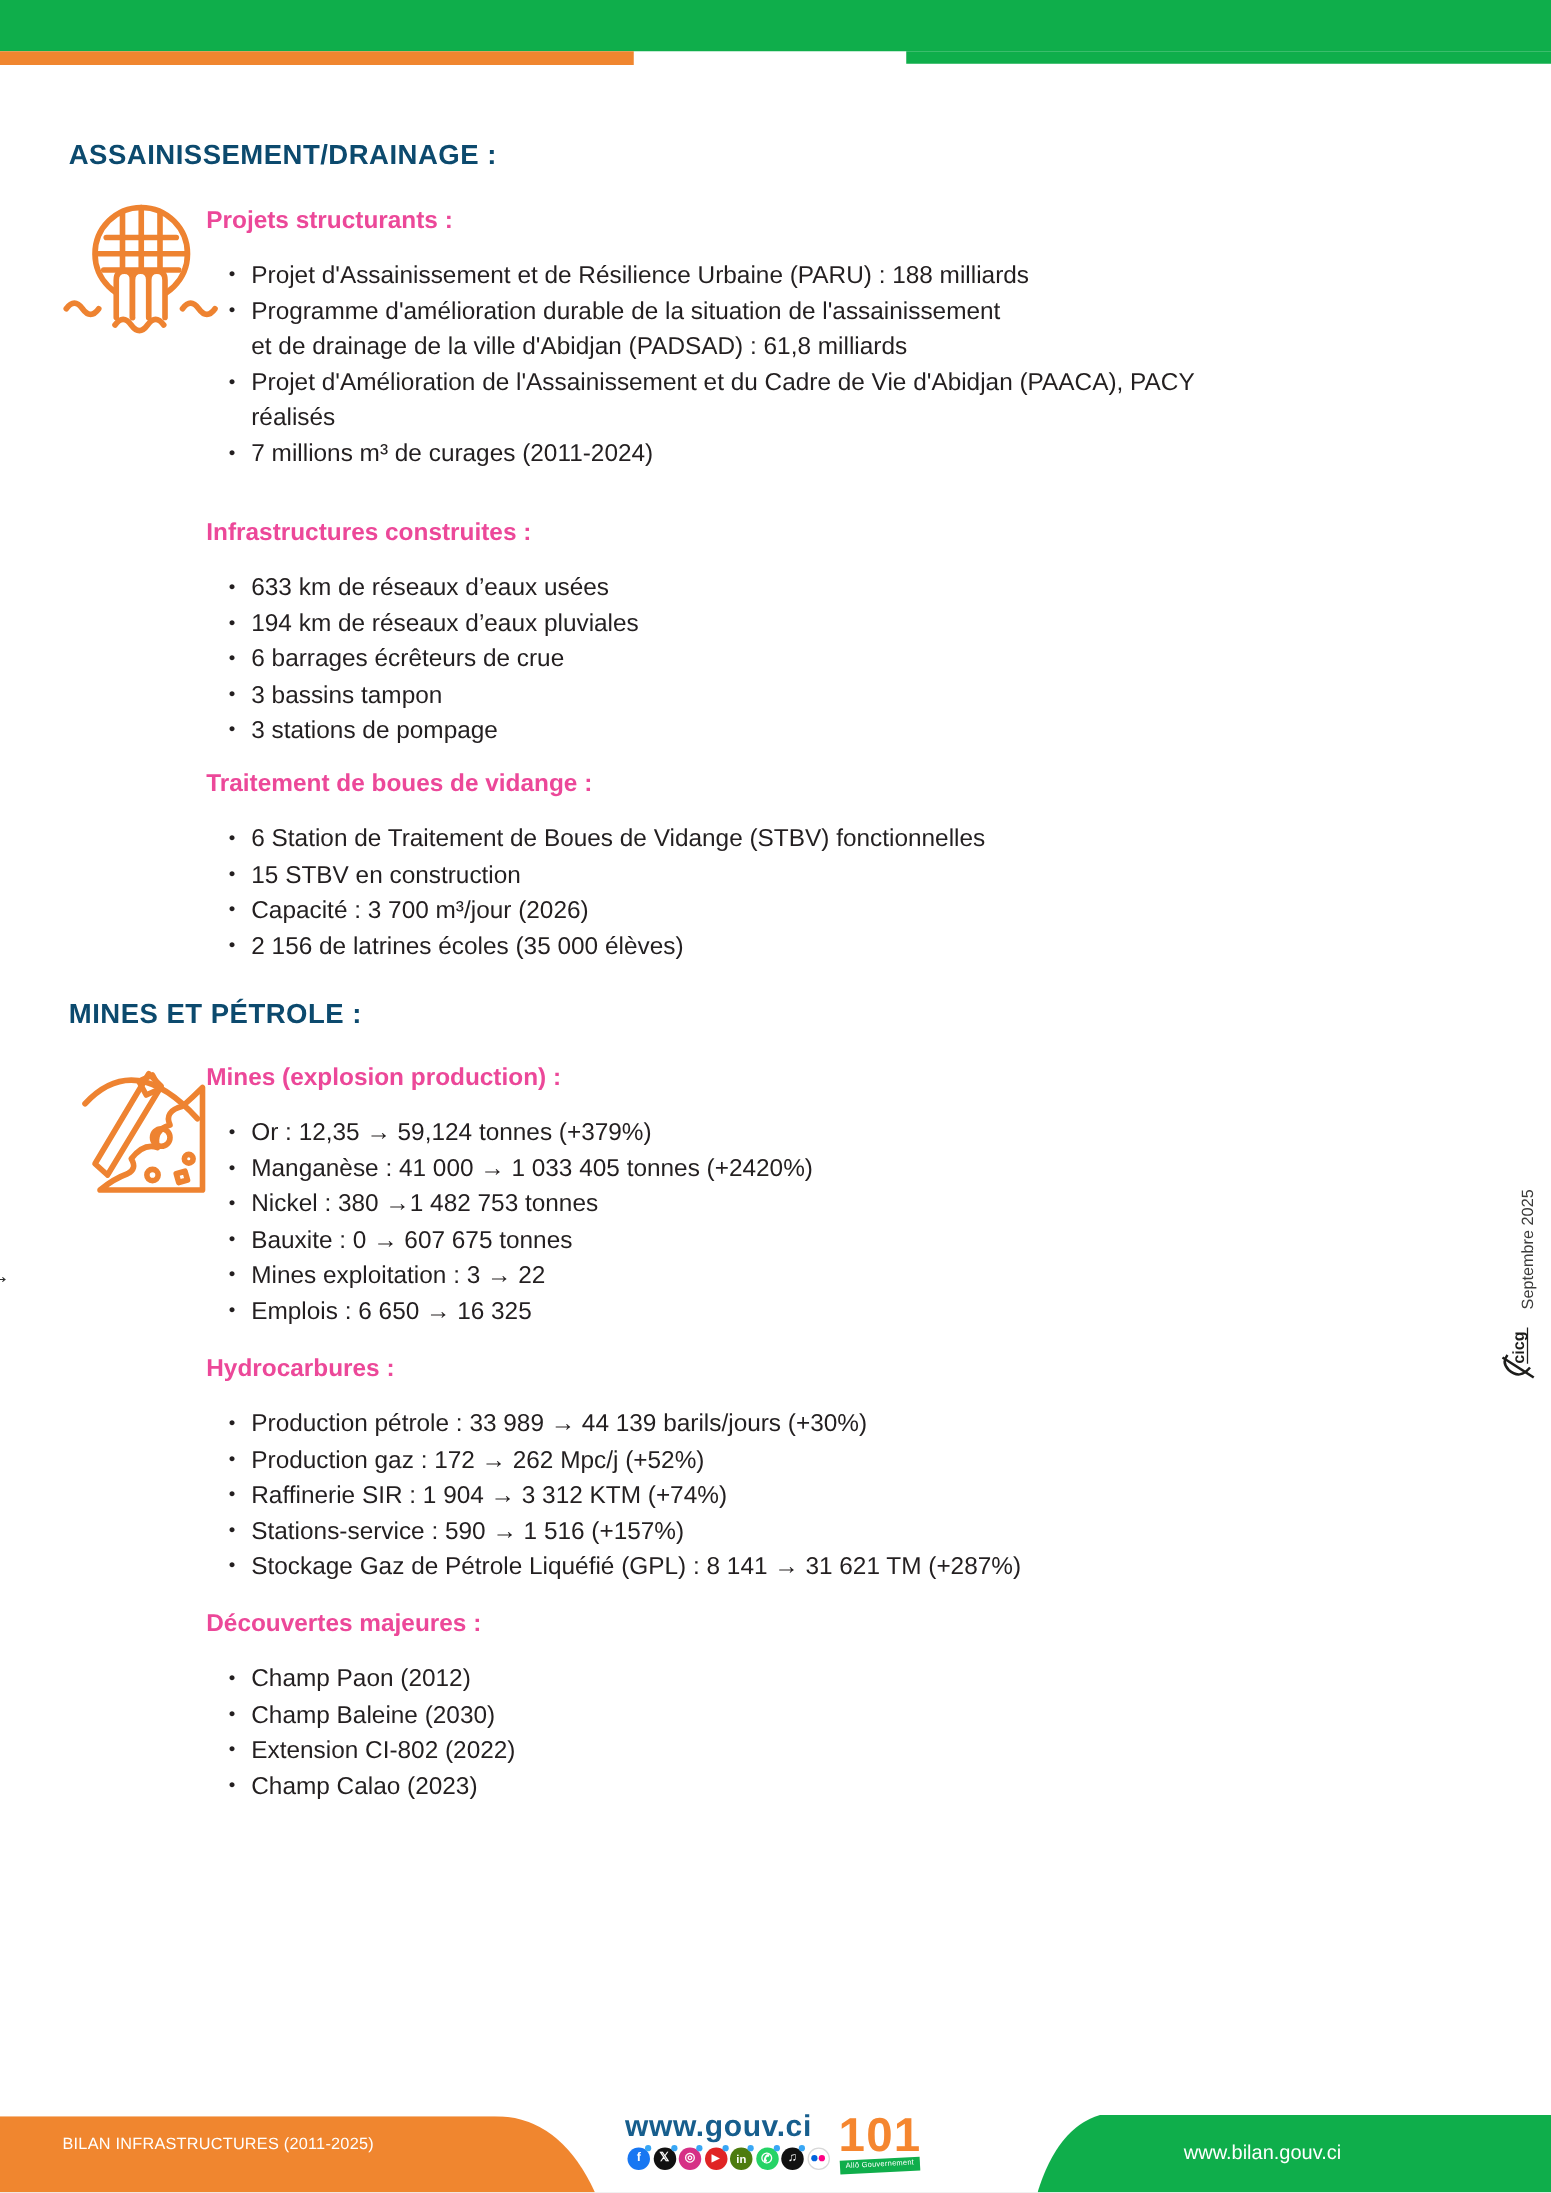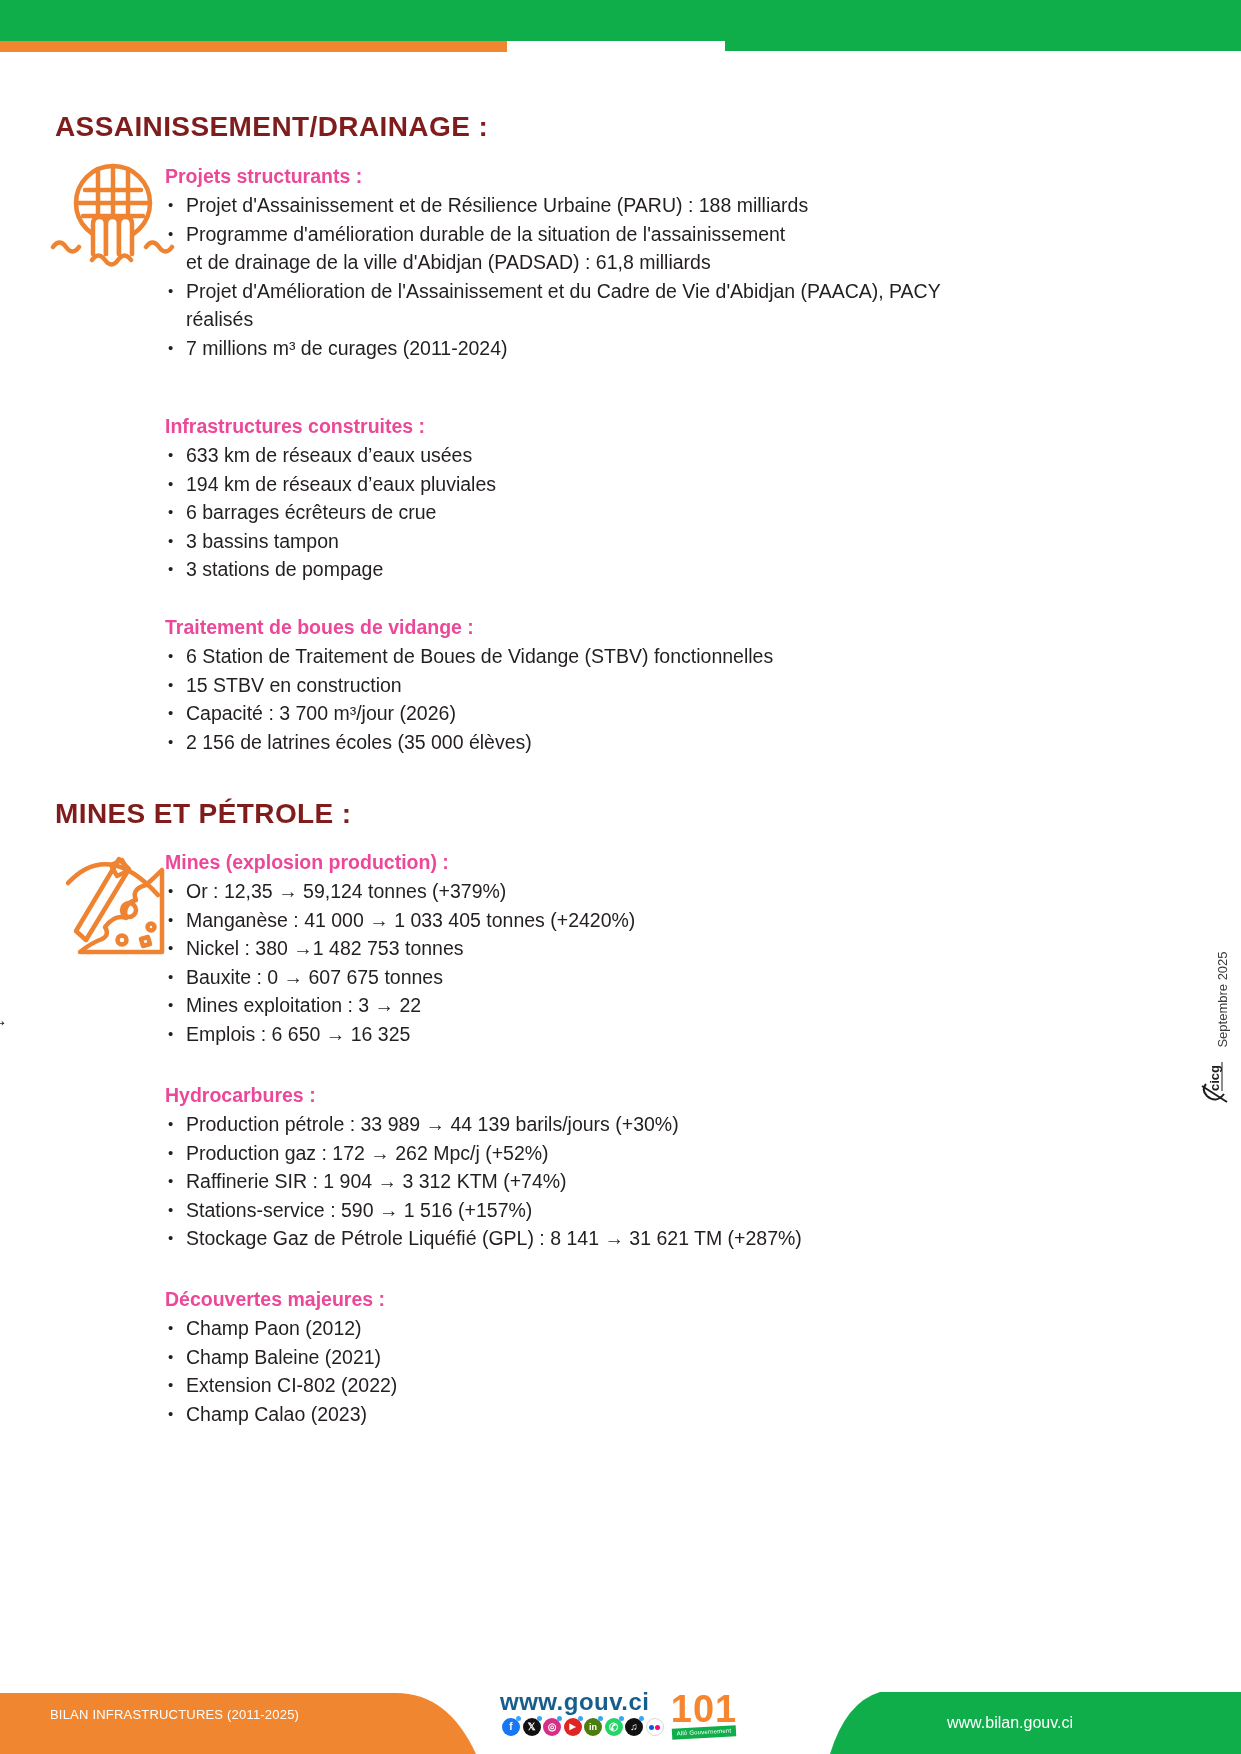--- a/index.html
+++ b/index.html
@@ -9,35 +9,35 @@
     font-family:"Liberation Sans", sans-serif;color:#231f20;
   }
   
   .bar-green-top{position:absolute;left:0;top:0;width:1241px;height:41px;background:#0fae4b;}
   .bar-orange-top{position:absolute;left:0;top:41px;width:507px;height:11px;background:#f0862f;}
   .bar-green-right{position:absolute;left:725px;top:41px;width:516px;height:10px;background:#0fae4b;}
 
   
   .sec-heading{
     position:absolute;left:55px;margin:0;
-    font-size:28px;font-weight:bold;color:#7f1d1d;letter-spacing:.4px;
+    font-size:22px;font-weight:bold;color:#0c4a6e;letter-spacing:.4px;
   }
   .sec-heading.h1{top:111px;}
   .sec-heading.h2{top:798px;}
 
   
   .icon-box{position:absolute;}
   .icon-drainage{left:50px;top:162px;width:125px;height:106px;}
   .icon-pickaxe{left:58px;top:848px;width:110px;height:110px;}
   .icon-box svg{display:block;width:100%;height:100%;}
 
   
   .group{position:absolute;left:165px;width:1005px;}
   .group h3{margin:0;font-size:19.5px;line-height:29px;font-weight:bold;color:#ec4899;}
-  .group ul{margin:0;padding:0;list-style:none;}
+  .group ul{margin:15px;padding:0;list-style:none;}
   .group li{
     position:relative;padding-left:21px;font-size:19.5px;line-height:28.5px;
     white-space:pre-line;color:#231f20;
   }
   .group li::before{
     content:"\2022";position:absolute;left:3px;top:0;font-size:15px;line-height:28.5px;color:#231f20;
   }
   .g1{top:162px;} .g2{top:412px;} .g3{top:613px;}
   .g4{top:848px;} .g5{top:1081px;} .g6{top:1285px;}
 
@@ -193,21 +193,21 @@
       <li>Raffinerie SIR : 1 904 → 3 312 KTM (+74%)</li>
       <li>Stations-service : 590 → 1 516 (+157%)</li>
       <li>Stockage Gaz de Pétrole Liquéfié (GPL) : 8 141 → 31 621 TM (+287%)</li>
     </ul>
   </section>
 
   <section class="group g6">
     <h3>Découvertes majeures :</h3>
     <ul>
       <li>Champ Paon (2012)</li>
-      <li>Champ Baleine (2021)</li>
+      <li>Champ Baleine (2030)</li>
       <li>Extension CI-802 (2022)</li>
       <li>Champ Calao (2023)</li>
     </ul>
   </section>
 
   <div class="side-date">Septembre 2025</div>
   <div class="side-logo">
     <svg viewBox="0 0 50 30" width="50" height="30">
       <path d="M14 24 Q4 16 12 7 Q18 1 24 6" fill="none" stroke="#1d1d1b" stroke-width="2"></path>
       <line x1="6" y1="27" x2="22" y2="2" stroke="#1d1d1b" stroke-width="2"></line>

